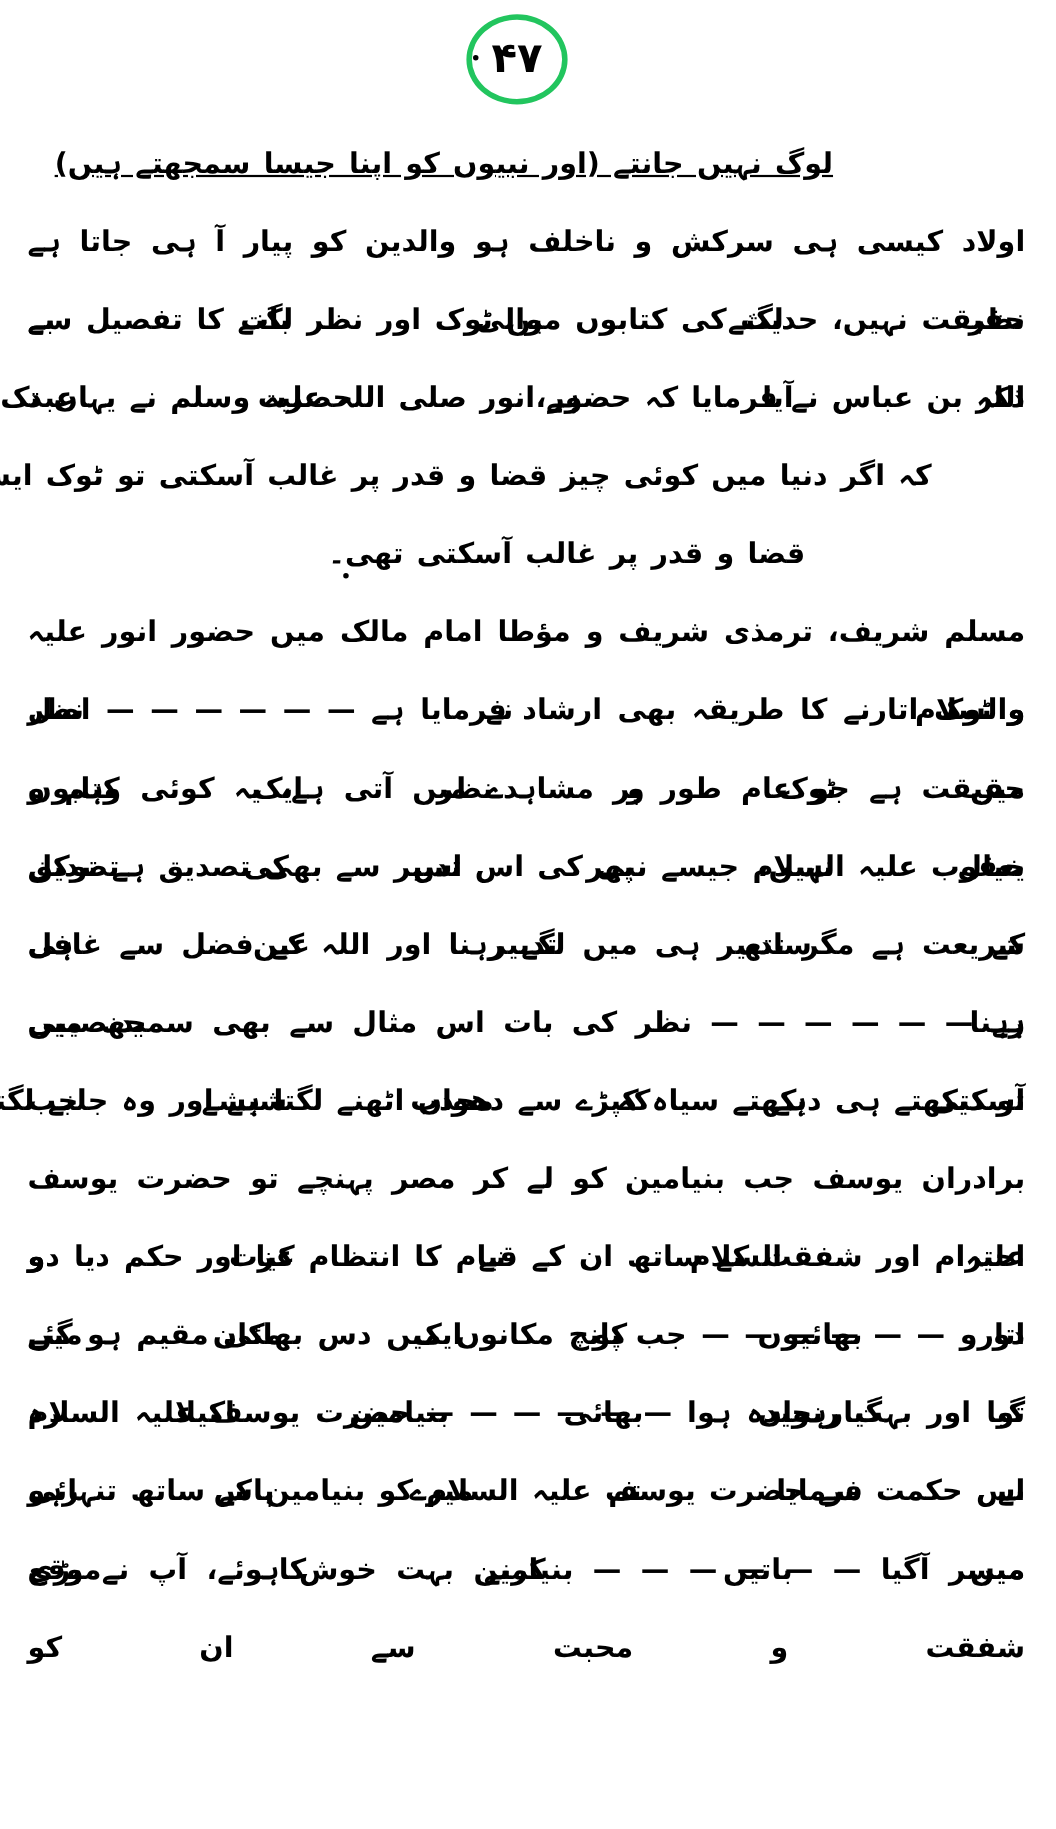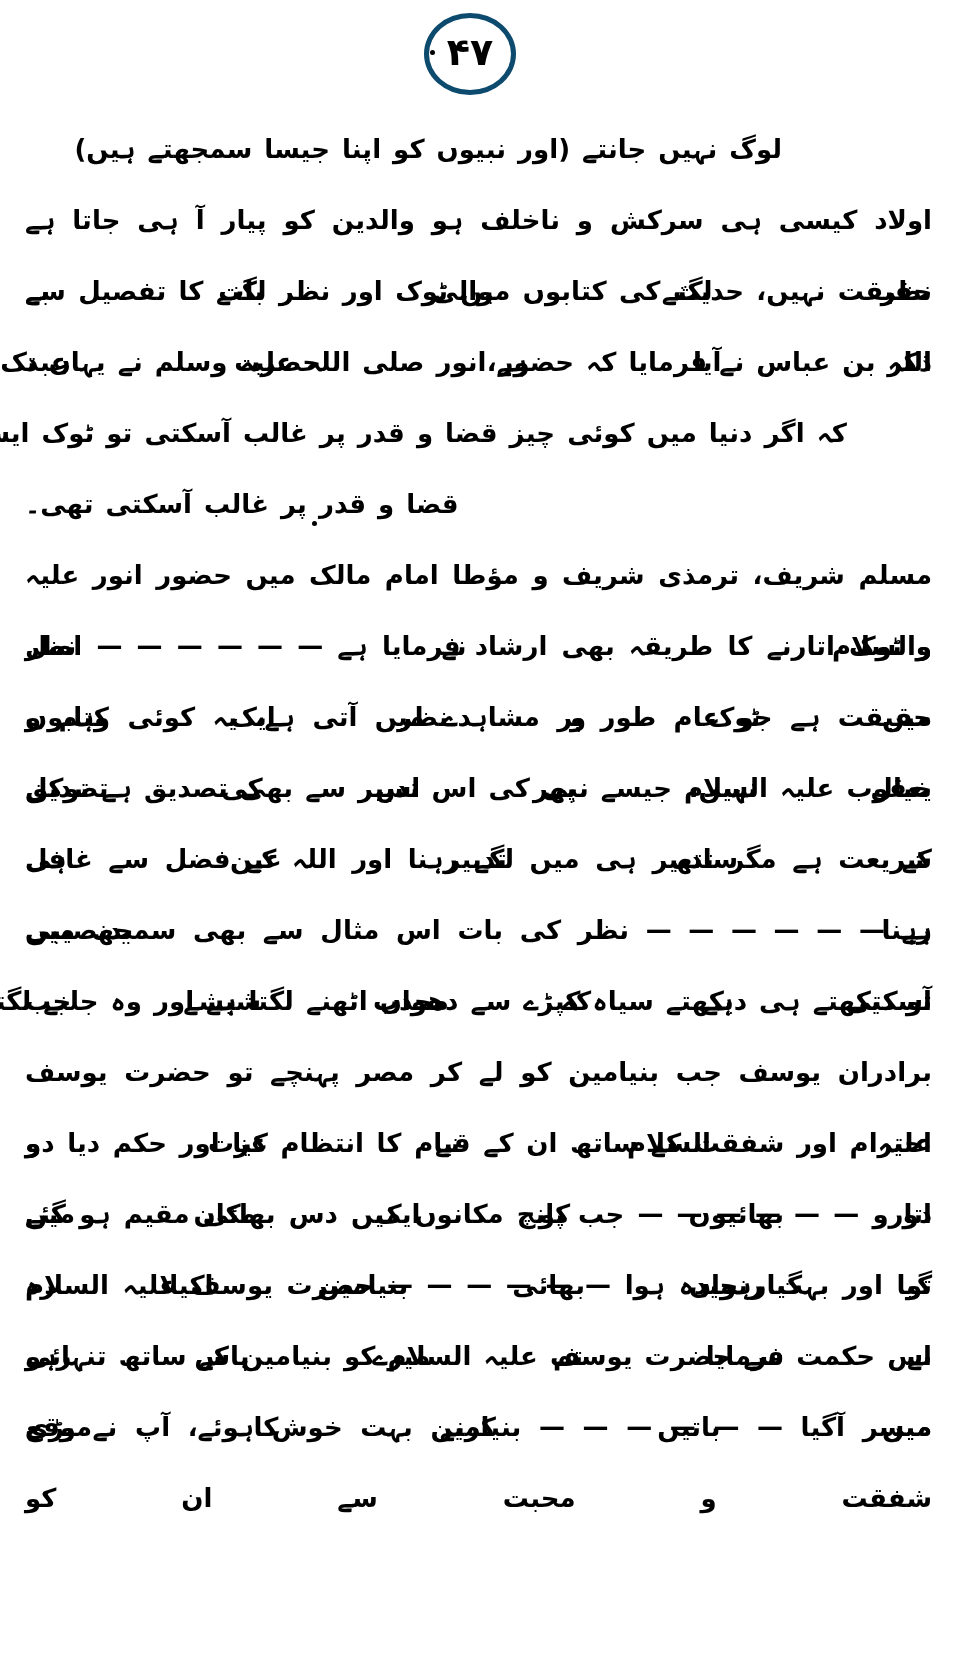--- a/index.html
+++ b/index.html
@@ -15,21 +15,21 @@
     font-family: "DejaVu Sans", sans-serif;
     overflow: hidden;
   }
   
   .page-number-badge {
     position: absolute;
     top: 13px;
     left: 424px;
     width: 82px;
     height: 72px;
-    border: 5px solid #0c4a6e;
+    border: 5px solid #22c55e;
     border-radius: 50%;
     display: flex;
     align-items: center;
     justify-content: center;
     box-sizing: content-box;
   }
   .page-number-badge .digits {
     font-size: 38px;
     font-weight: bold;
     line-height: 1;
@@ -59,31 +59,32 @@
     text-align: justify;
     text-align-last: justify;
   }
   
   .l-start {
     text-align: right;
   }
   
   .l-translation {
     padding-right: 150px;
-    text-align: right;
+    text-align: center;
+    text-decoration: underline;
   }
   
   .l-quote {
     padding-right: 85px;
     text-align: right;
   }
   
   .l-quote-end {
     padding-right: 200px;
-    text-align: left;
+    text-align: right;
   }
   
   .speck {
     position: absolute;
     background: #000;
     border-radius: 50%;
   }
   .speck-1 { left: 430px; top: 50px;  width: 5px; height: 5px; }
   .speck-2 { left: 312px; top: 521px; width: 5px; height: 5px; }
 </style>

